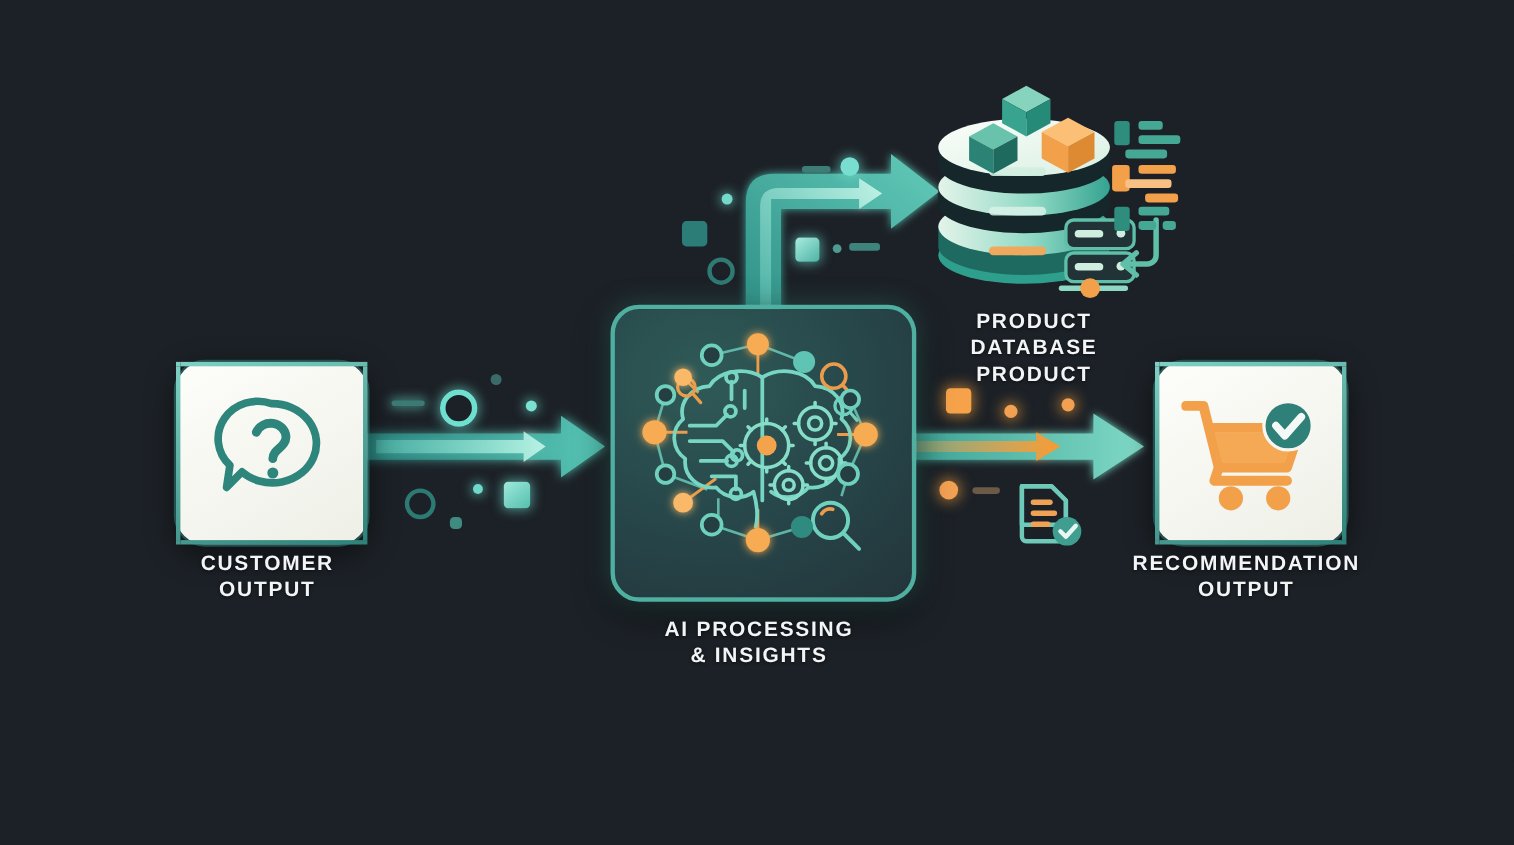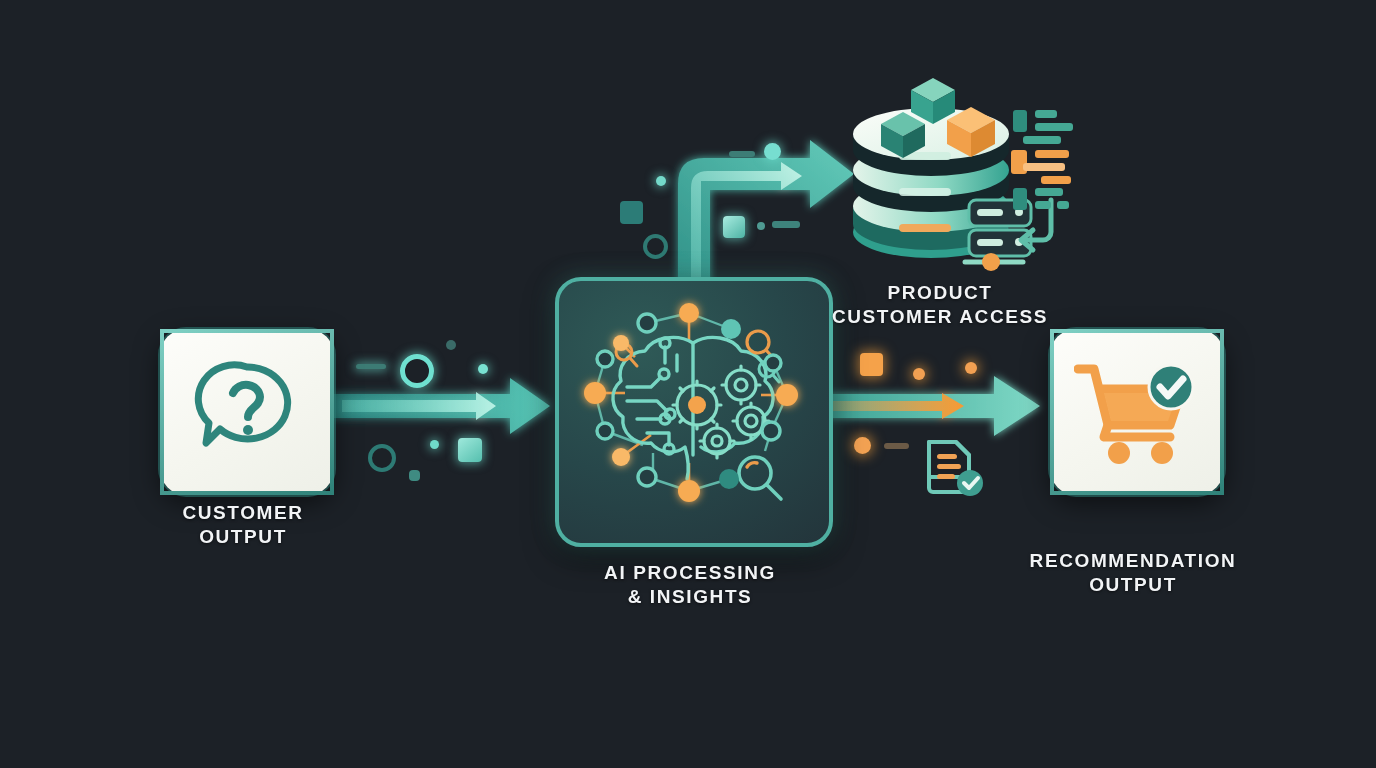--- a/index.html
+++ b/index.html
@@ -361,29 +361,29 @@
       <rect x="192" y="78" width="34" height="8" rx="3" fill="#f2a04a"></rect>
       <rect x="180" y="91" width="42" height="8" rx="3" fill="#f8c082"></rect>
       <rect x="198" y="104" width="30" height="8" rx="3" fill="#f2a04a"></rect>
       <rect x="170" y="116" width="14" height="22" rx="3" fill="#2f8d7e"></rect>
       <rect x="192" y="116" width="28" height="8" rx="3" fill="#45a894"></rect>
       <rect x="192" y="129" width="16" height="8" rx="3" fill="#45a894"></rect>
       <rect x="214" y="129" width="12" height="8" rx="3" fill="#45a894"></rect>
     </g>
   </svg>
   <div class="node-label" style="left:830px;top:281px;width:220px;">PRODUCT
-CUSTOMER ACCESS</div>
+DATABASE PRODUCT</div>
 
   <div class="card card-light" style="left:1050px;top:329px;width:166px;height:158px;">
     <svg style="position:absolute;left:20px;top:26px;" width="126" height="110" viewBox="0 0 126 110">
       <path d="M4,10 L20,10 L34,66 L96,66 L108,30 L28,30" fill="none" stroke="#f2a04a" stroke-width="9" stroke-linecap="round" stroke-linejoin="round"></path>
       <path d="M30,34 L104,34 L94,62 L37,62 Z" fill="#f5a955"></path>
       <path d="M34,66 L30,78 L96,78" fill="none" stroke="#f2a04a" stroke-width="9" stroke-linecap="round" stroke-linejoin="round"></path>
       <circle cx="45" cy="94" r="11" fill="#f2a04a"></circle>
       <circle cx="88" cy="94" r="11" fill="#f2a04a"></circle>
       <circle cx="97" cy="28" r="22" fill="#2f8078" stroke="#f7f7f1" stroke-width="3"></circle>
       <path d="M86,28 l8,9 l15,-17" fill="none" stroke="#f4f9f7" stroke-width="7" stroke-linecap="round" stroke-linejoin="round"></path>
     </svg>
   </div>
-  <div class="node-label" style="left:1013px;top:501px;width:240px;margin-top:48px;">RECOMMENDATION
+  <div class="node-label" style="left:1013px;top:501px;width:240px;">RECOMMENDATION
 OUTPUT</div>
 
 </div>
 
 </body></html>

